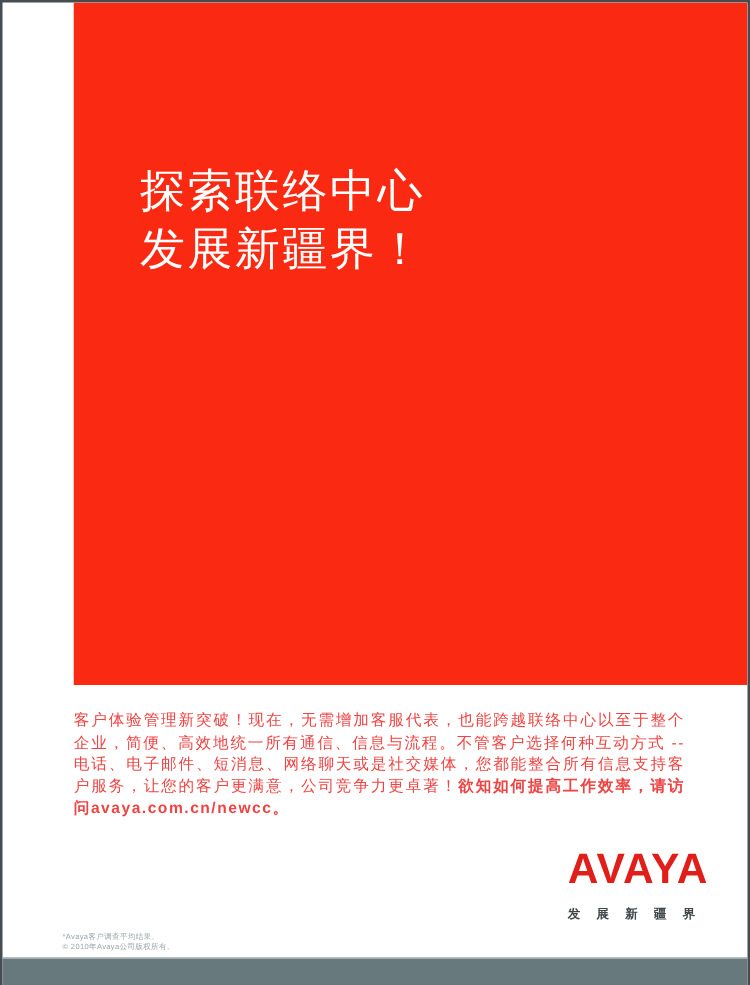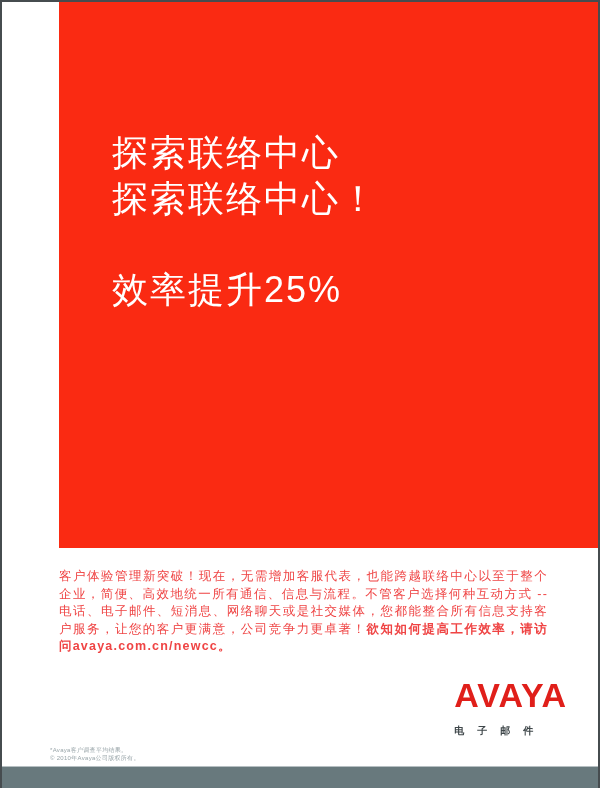--- a/index.html
+++ b/index.html
@@ -111,33 +111,32 @@
   }
 </style>
 </head>
 <body>
 
 <div class="page">
 
   <div class="hero">
     <div class="hero-text">
       <div class="hero-line">探索联络中心</div>
-      <div class="hero-line">探索联络中心！</div>
+      <div class="hero-line">发展新疆界！</div>
       <div class="hero-gap"></div>
-      <div class="hero-line">效率提升25%</div>
     </div>
   </div>
 
   <div class="copy">
     <p class="copy-body"><span>客户体验管理新突破！现在，无需增加客服代表，也能跨越联络中心以至于整个企业，简便、高效地统一所有通信、信息与流程。不管客户选择何种互动方式 -- 电话、电子邮件、短消息、网络聊天或是社交媒体，您都能整合所有信息支持客户服务，让您的客户更满意，公司竞争力更卓著！</span><span class="bold-tail">欲知如何提高工作效率，请访问avaya.com.cn/newcc。</span></p>
   </div>
 
   <div class="brand">
     <div class="brand-logo">AVAYA</div>
-    <div class="brand-tagline">电子邮件</div>
+    <div class="brand-tagline">发展新疆界</div>
   </div>
 
   <div class="footnotes">
     <div>*Avaya客户调查平均结果。</div>
     <div>© 2010年Avaya公司版权所有。</div>
   </div>
 
   <div class="bottom-band"></div>
 
 </div>

